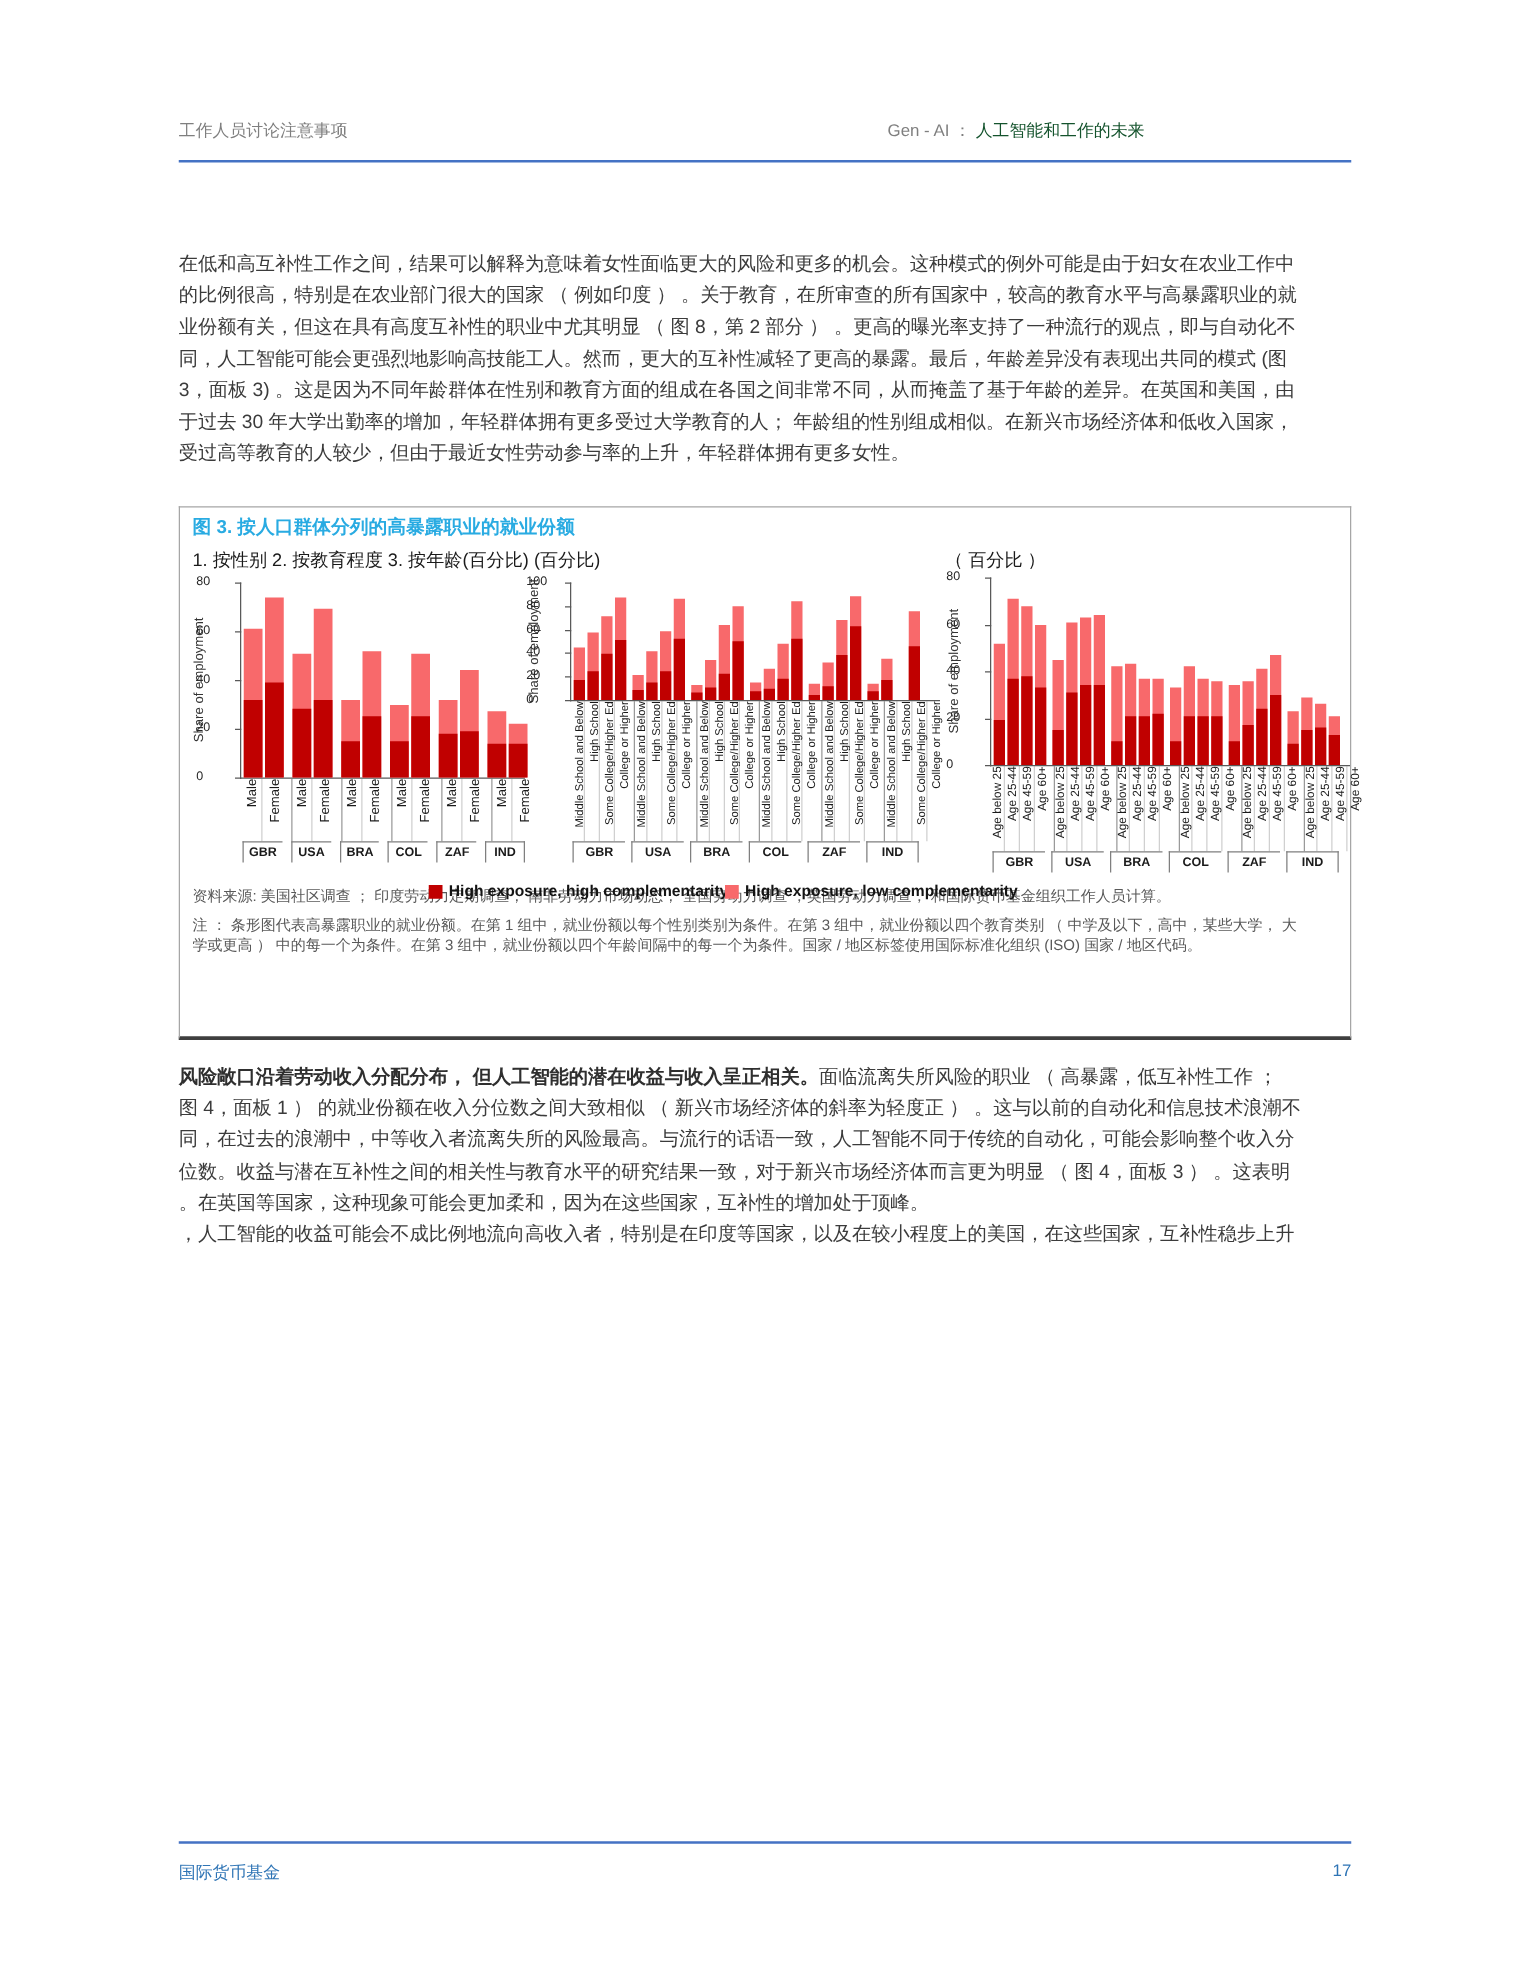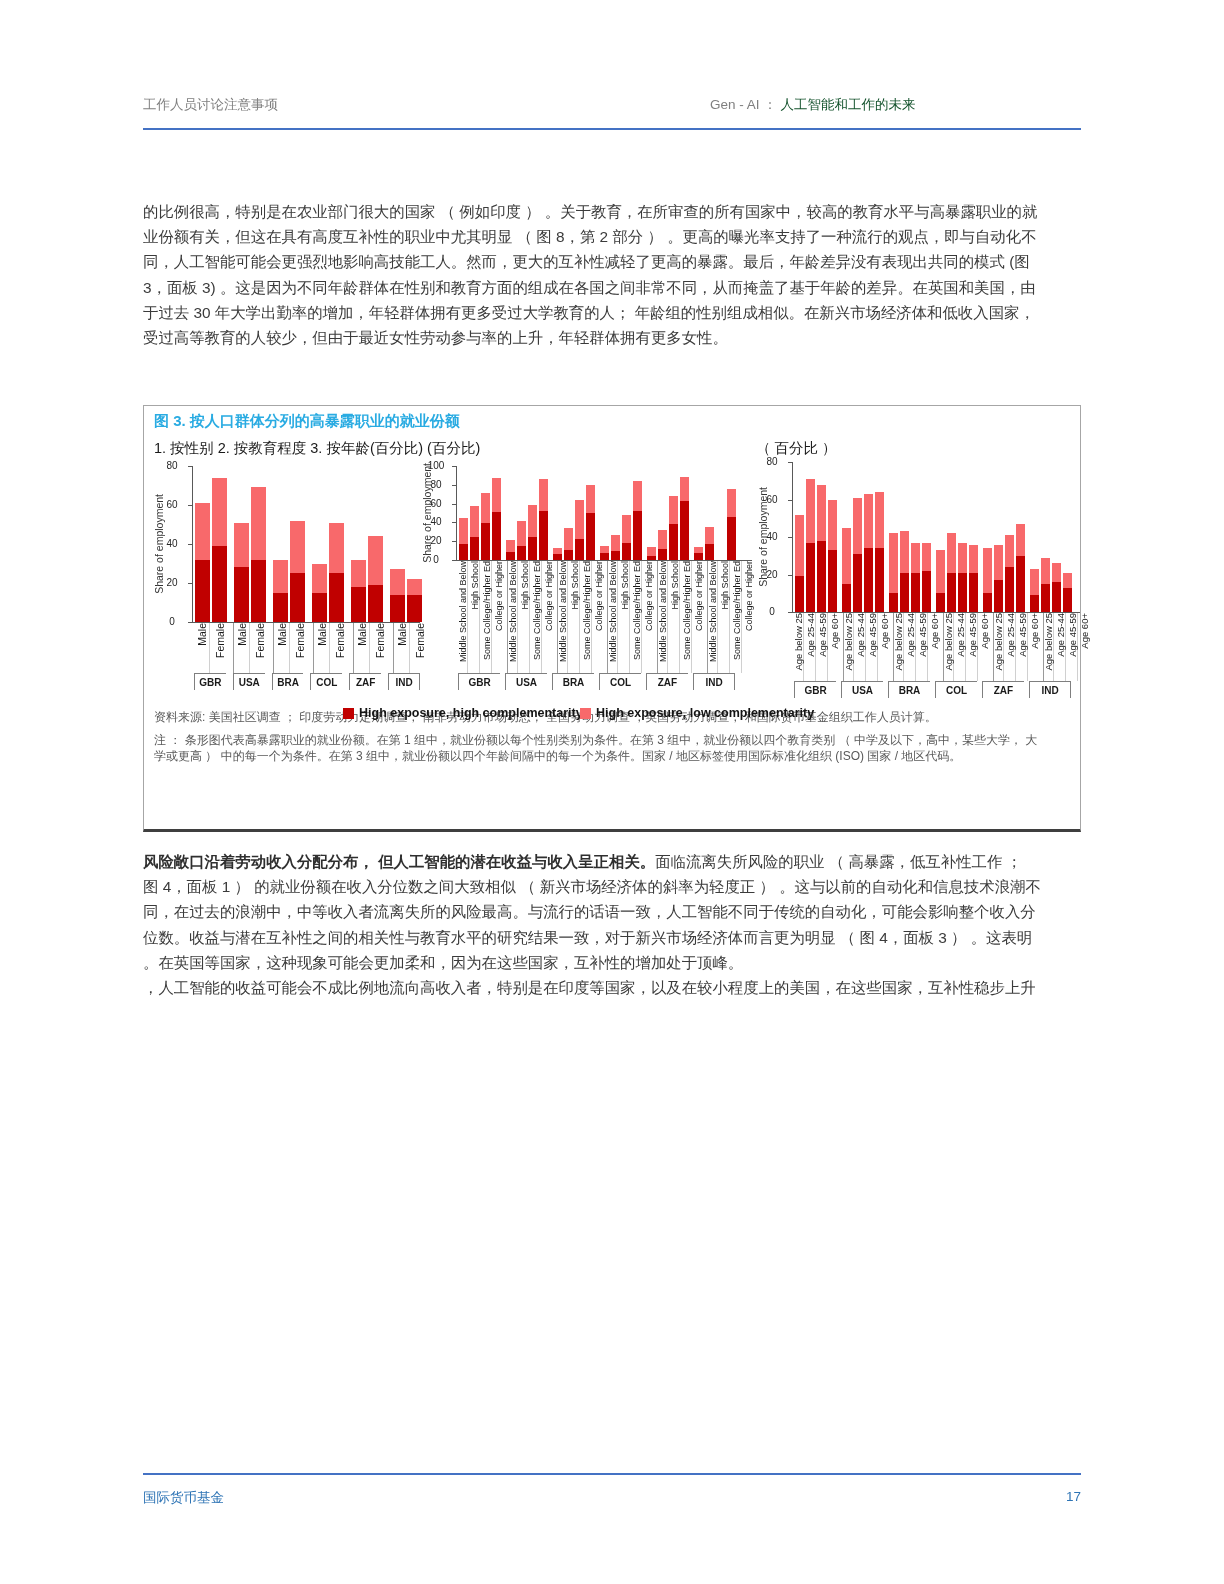--- a/index.html
+++ b/index.html
@@ -27,21 +27,21 @@
   
   .chart{position:absolute;}
   #chart-1{left:8px;top:52px;width:268px;}
   #chart-2{left:276px;top:52px;width:332px;}
   #chart-3{left:612px;top:48px;width:324px;}
   .ylabel{position:absolute;left:0;width:14px;display:flex;align-items:center;justify-content:center;
     font-size:10.5px;color:#333;}
   .vlab{writing-mode:vertical-rl;transform:rotate(180deg);white-space:nowrap;}
   .cinner{padding-top:8px;}
   .plot{position:relative;border-left:1px solid #595959;border-bottom:1px solid #595959;}
-  .ticklab{position:absolute;right:100%;margin-right:6px;width:30px;text-align:center;font-size:10px;color:#262626;line-height:12px;}
+  .ticklab{position:absolute;right:100%;margin-right:6px;width:30px;text-align:left;font-size:10px;color:#262626;line-height:12px;}
   .tickmark{position:absolute;left:-5px;width:5px;border-top:1px solid #595959;}
   .barsrow{position:absolute;left:2px;bottom:0;display:flex;align-items:flex-end;}
   .bargroup{display:flex;align-items:flex-end;}
   .bar{position:relative;}
   .barseg{position:absolute;left:0;right:0;bottom:0;}
   .xrow{display:flex;padding-left:2px;}
   .xgroup{display:flex;}
   .xgroup + .xgroup{border-left:1px solid #9a9a9a;margin-left:-1px;}
   .xcell{display:flex;flex-direction:column;align-items:center;justify-content:flex-start;overflow:visible;border-right:1px solid #d0d0d0;}
   .xcell:last-child{border-right:none;}
@@ -63,20 +63,21 @@
   .page-num{position:absolute;left:1066px;top:1489px;font-size:13.5px;color:#2e74b5;}
 </style>
 </head>
 <body>
 
 <div class="header-left">工作人员讨论注意事项</div>
 <div class="header-right"><span>Gen - AI ：</span> <span class="lite">人工智能和工作的未来</span></div>
 <div class="header-rule"></div>
 
 <div class="para" id="para1">
+    <div class="pline">在低和高互补性工作之间，结果可以解释为意味着女性面临更大的风险和更多的机会。这种模式的例外可能是由于妇女在农业工作中</div>
     <div class="pline">的比例很高，特别是在农业部门很大的国家 （ 例如印度 ） 。关于教育，在所审查的所有国家中，较高的教育水平与高暴露职业的就</div>
     <div class="pline">业份额有关，但这在具有高度互补性的职业中尤其明显 （ 图 8，第 2 部分 ） 。更高的曝光率支持了一种流行的观点，即与自动化不</div>
     <div class="pline">同，人工智能可能会更强烈地影响高技能工人。然而，更大的互补性减轻了更高的暴露。最后，年龄差异没有表现出共同的模式 (图</div>
     <div class="pline">3，面板 3) 。这是因为不同年龄群体在性别和教育方面的组成在各国之间非常不同，从而掩盖了基于年龄的差异。在英国和美国，由</div>
     <div class="pline">于过去 30 年大学出勤率的增加，年轻群体拥有更多受过大学教育的人； 年龄组的性别组成相似。在新兴市场经济体和低收入国家，</div>
     <div class="pline">受过高等教育的人较少，但由于最近女性劳动参与率的上升，年轻群体拥有更多女性。</div>
   </div>
 
 <div class="figure">
   <div class="fig-title">图 3. 按人口群体分列的高暴露职业的就业份额</div>

